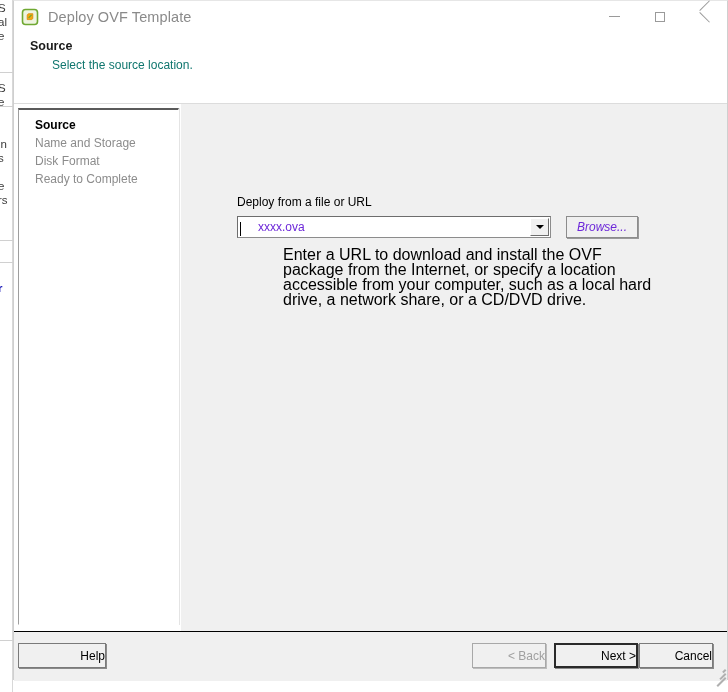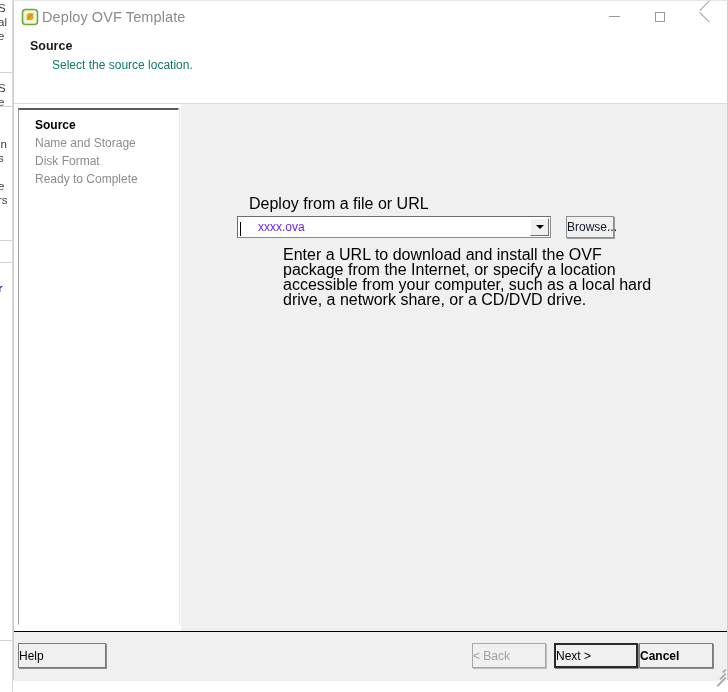--- a/index.html
+++ b/index.html
@@ -83,21 +83,21 @@
     align-items: center;
   }
   .title-icon {
     margin-left: 7px;
     width: 18px;
     height: 18px;
     position: relative;
     flex: 0 0 auto;
   }
   .title-text {
-    margin-left: 3px;
+    margin-left: 9px;
     font-size: 14.5px;
     color: #8a8a8a;
     letter-spacing: 0.1px;
     user-select: none;
   }
   .win-buttons {
     position: absolute;
     right: 0;
     top: 0;
     height: 31px;
@@ -209,23 +209,23 @@
     left: 166px;
     top: 0px;
     right: 0;
     bottom: 0;
     background: #f0f0f0;
     border-left: 1px solid #ffffff;
     box-sizing: border-box;
   }
   .field-label {
     position: absolute;
-    left: 68px;
+    left: 56px;
     top: 91px;
-    font-size: 16px;
+    font-size: 12px;
     color: #000000;
   }
   .combo-wrap {
     position: absolute;
     left: 56px;
     top: 112px;
     width: 314px;
     height: 22px;
     background: #ffffff;
     border: 1px solid #8c8c8c;
@@ -269,31 +269,32 @@
   .arrow-tri {
     width: 0; height: 0;
     border-left: 4px solid transparent;
     border-right: 4px solid transparent;
     border-top: 4px solid #000000;
   }
   .browse-btn {
     position: absolute;
     left: 385px;
     top: 112px;
-    width: 48px;
+    width: 72px;
     height: 22px;
     font-size: 12px;
-    color: #0f172a;
+    color: #6d28d9;
     background: #f0f0f0;
     border: 1px solid #8c8c8c;
     box-shadow: 1px 1px 0 #9a9a9a;
     box-sizing: border-box;
     cursor: default;
     font-family: "Liberation Sans", sans-serif;
     padding: 0;
+    font-style: italic;
   }
   .desc {
     position: absolute;
     left: 56px;
     top: 143px;
     width: 380px;
     font-size: 16px;
     color: #000000;
     line-height: 15px;
     margin-left: 46px;
@@ -311,28 +312,28 @@
     height: 25px;
     font-size: 12px;
     color: #000000;
     background: #f0f0f0;
     border: 1px solid #7a7a7a;
     box-shadow: 1px 1px 0 #8a8a8a;
     box-sizing: border-box;
     cursor: default;
     font-family: "Liberation Sans", sans-serif;
     padding: 0;
-    text-align: left;
+    text-align: right;
   }
   .btn.disabled { color: #a0a0a0; border-color: #a8a8a8; box-shadow: 1px 1px 0 #bdbdbd; }
   .btn.default { border: 2px solid #2a2a2a; }
   .btn-help   { left: 4px;  top: 11px; width: 88px; }
   .btn-back   { left: 458px; top: 11px; width: 74px; }
   .btn-next   { left: 540px; top: 11px; width: 84px; }
-  .btn-cancel { left: 625px; top: 11px; width: 74px; font-weight: bold; }
+  .btn-cancel { left: 625px; top: 11px; width: 74px; }
 
   .grip {
     position: absolute;
     right: 2px;
     bottom: 2px;
     width: 14px;
     height: 14px;
   }
   .grip i {
     position: absolute;

